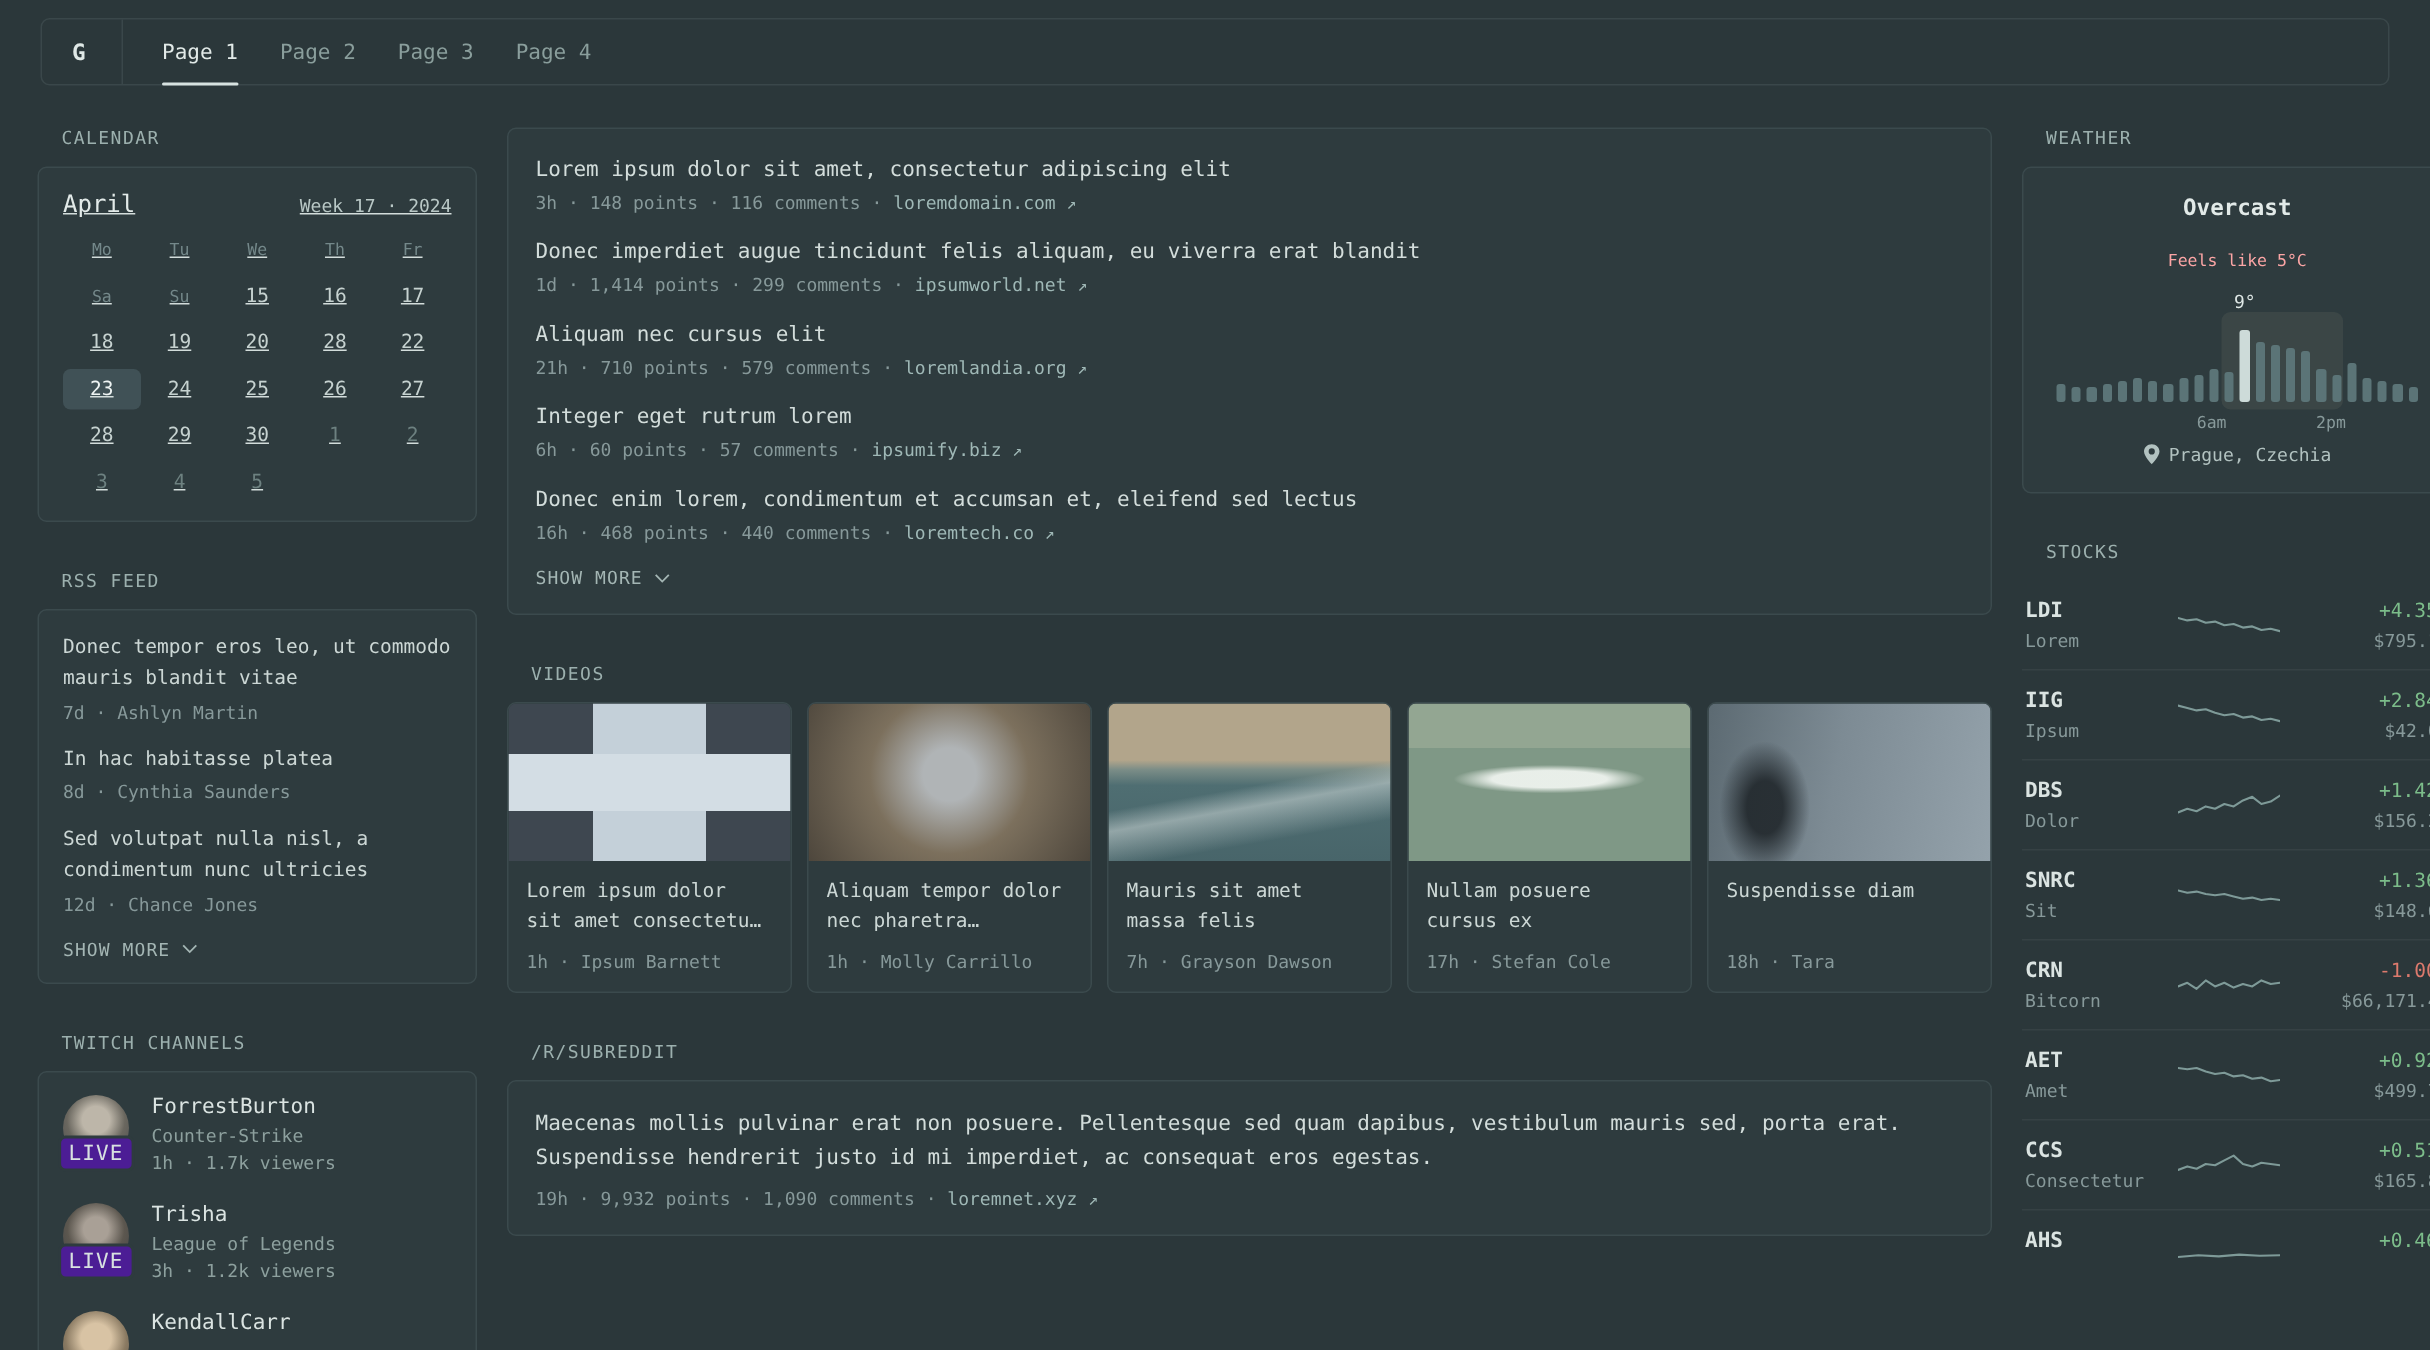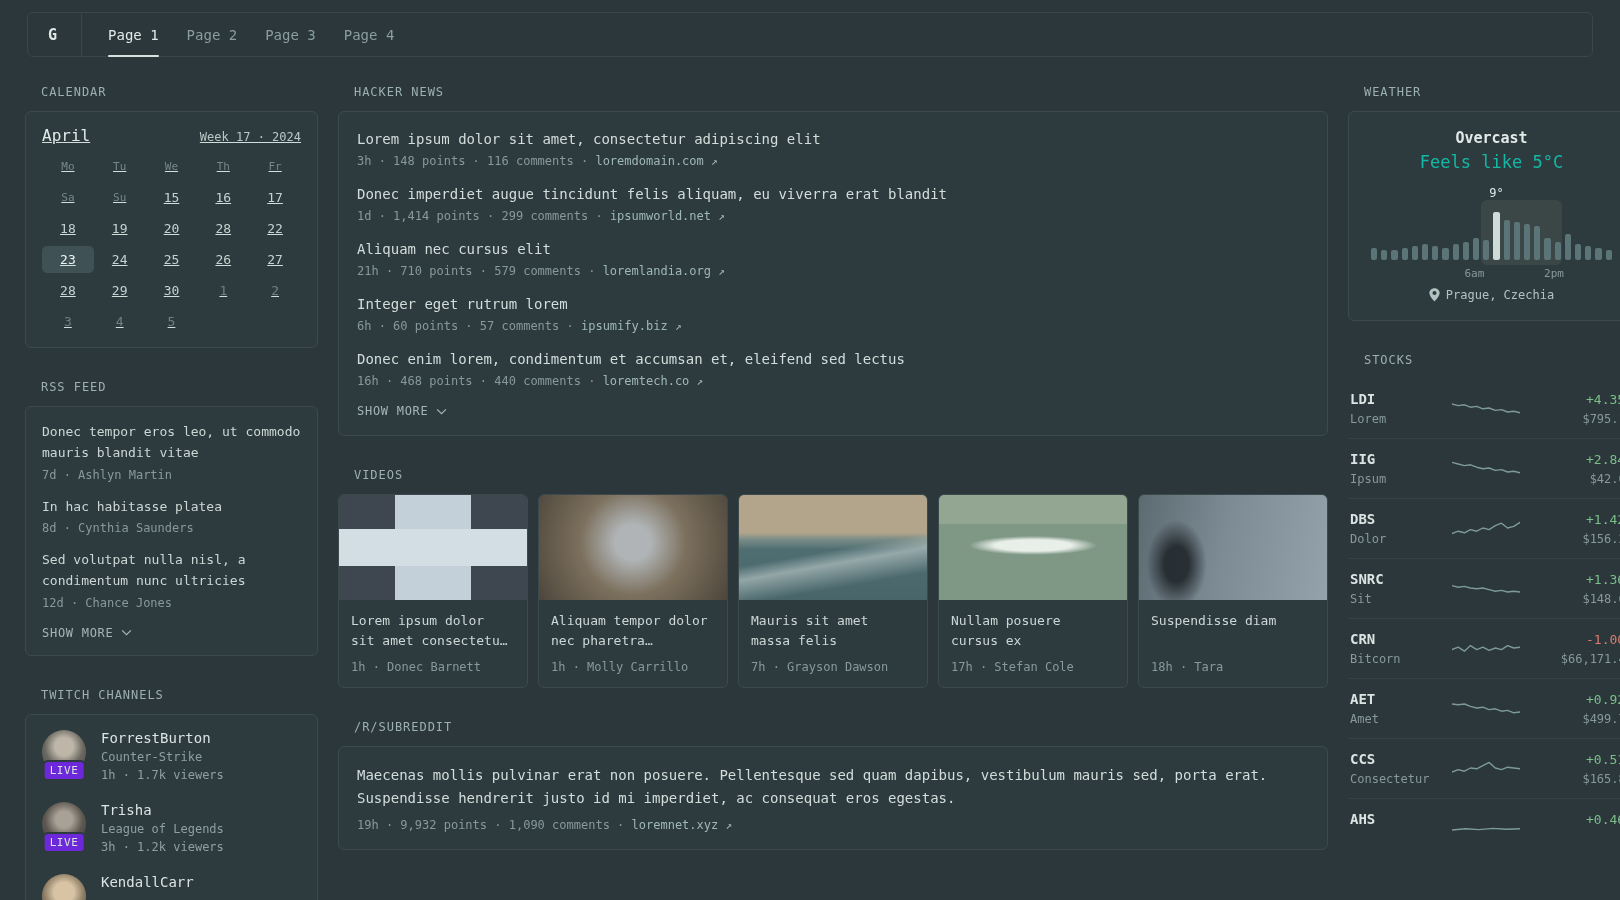--- a/index.html
+++ b/index.html
@@ -85,21 +85,21 @@
   
   .tw-row { display: flex; gap: 15px; align-items: flex-start; }
   .tw-row + .tw-row { margin-top: 20px; }
   .tw-av { position: relative; width: 44px; flex: none; }
   .tw-av .pic { width: 44px; height: 44px; border-radius: 50%; }
   .av-1 { background: radial-gradient(circle at 50% 38%, #bdb6a9 0 26%, #6a675f 55%, #44474a 100%); }
   .av-2 { background: radial-gradient(circle at 50% 40%, #a9a096 0 24%, #5c574f 55%, #3c4043 100%); }
   .av-3 { background: radial-gradient(circle at 50% 42%, #d8c3a4 0 30%, #8a7a62 60%, #55524a 100%); }
   .tw-live {
     position: absolute; left: 50%; transform: translateX(-50%); bottom: -7px;
-    background: #6d28d9; color: #d8e1e0; font-size: 11px; letter-spacing: 0.05em;
+    background: #4c1d95; color: #d8e1e0; font-size: 14px; letter-spacing: 0.05em;
     padding: 2px 5px; border-radius: 5px; border: 2px solid #2e3b3e; white-space: nowrap;
   }
   .tw-name { font-size: 14px; color: #dbe4e2; }
   .tw-game, .tw-meta { font-size: 12px; color: #8da09e; margin-top: 4px; }
 
   
   .wide-card { padding: 17px 18px; }
   .hn-item + .hn-item { margin-top: 16px; }
   .hn-title { display: block; font-size: 14px; line-height: 1.5; color: #d3dddb; }
   .sub-text { display: block; font-size: 14px; line-height: 1.65; color: #d3dddb; }
@@ -131,21 +131,21 @@
       radial-gradient(ellipse 16% 42% at 20% 66%, rgba(28,34,38,0.85) 0 40%, rgba(28,34,38,0) 100%),
       linear-gradient(100deg, #5c6a72 0%, #7d8b94 45%, #94a2ab 100%);
   }
   .video-body { padding: 11px 12px 13px; }
   .video-title { font-size: 13px; line-height: 1.55; color: #ccd7d5; min-height: 40px; }
   .video-body .item-meta { margin-top: 9px; }
 
   
   .wx-card { padding: 17px 16px 18px; text-align: center; }
   .wx-cond { font-size: 15px; font-weight: bold; color: #e2eae8; }
-  .wx-feels { font-size: 17px; color: #14b8a6; margin-top: 5px; }
+  .wx-feels { font-size: 11px; color: #fca5a5; margin-top: 20px; }
   .wx-chart { position: relative; margin: 38px 6px 28px; height: 50px; }
   .wx-bars { display: flex; align-items: flex-end; gap: 4px; height: 100%; position: relative; }
   .wx-bar { flex: 1; background: #5b7477; border-radius: 2px; }
   .wx-bar.now { background: #cddbd9; }
   .wx-highlight {
     position: absolute; top: -10px; bottom: -5px;
     background: rgba(236, 233, 190, 0.07); border-radius: 6px;
   }
   .wx-peak { position: absolute; top: -24px; transform: translateX(-50%); font-size: 12px; color: #dfe8e6; }
   .wx-axis { position: absolute; top: 100%; left: 0; right: 0; margin-top: 7px; height: 14px; font-size: 11px; color: #87999a; }
@@ -291,21 +291,20 @@
    </div>
           </div>
       </div>
     </div>
 
   </section>
 
   <section class="col">
 
     <div class="widget">
-      <h2 class="wtitle">HACKER NEWS</h2>
       <div class="card wide-card">
         <div id="hn-list">
             <div class="hn-item">
      <a class="hn-title">Lorem ipsum dolor sit amet, consectetur adipiscing elit</a>
      <div class="item-meta">3h · 148 points · 116 comments · <a class="domain">loremdomain.com <span class="arrow">↗</span></a></div>
    </div>
             <div class="hn-item">
      <a class="hn-title">Donec imperdiet augue tincidunt felis aliquam, eu viverra erat blandit</a>
      <div class="item-meta">1d · 1,414 points · 299 comments · <a class="domain">ipsumworld.net <span class="arrow">↗</span></a></div>
    </div>
@@ -331,21 +330,21 @@
       </div>
     </div>
 
     <div class="widget">
       <h2 class="wtitle">VIDEOS</h2>
       <div class="video-row" id="video-row">
           <div class="card video-card">
      <div class="thumb thumb-1"></div>
      <div class="video-body">
        <div class="video-title">Lorem ipsum dolor sit amet consectetu…</div>
-       <div class="item-meta">1h · Donec Barnett</div>
+       <div class="item-meta">1h · Ipsum Barnett</div>
      </div>
    </div>
           <div class="card video-card">
      <div class="thumb thumb-2"></div>
      <div class="video-body">
        <div class="video-title">Aliquam tempor dolor nec pharetra…</div>
        <div class="item-meta">1h · Molly Carrillo</div>
      </div>
    </div>
           <div class="card video-card">

